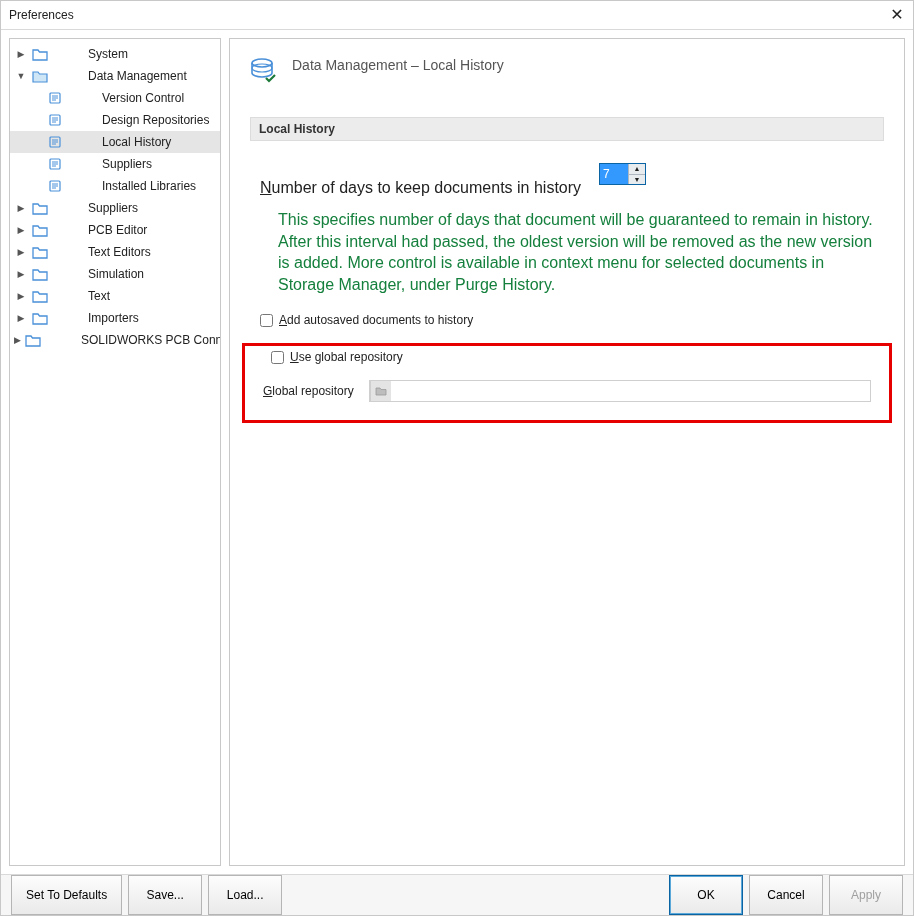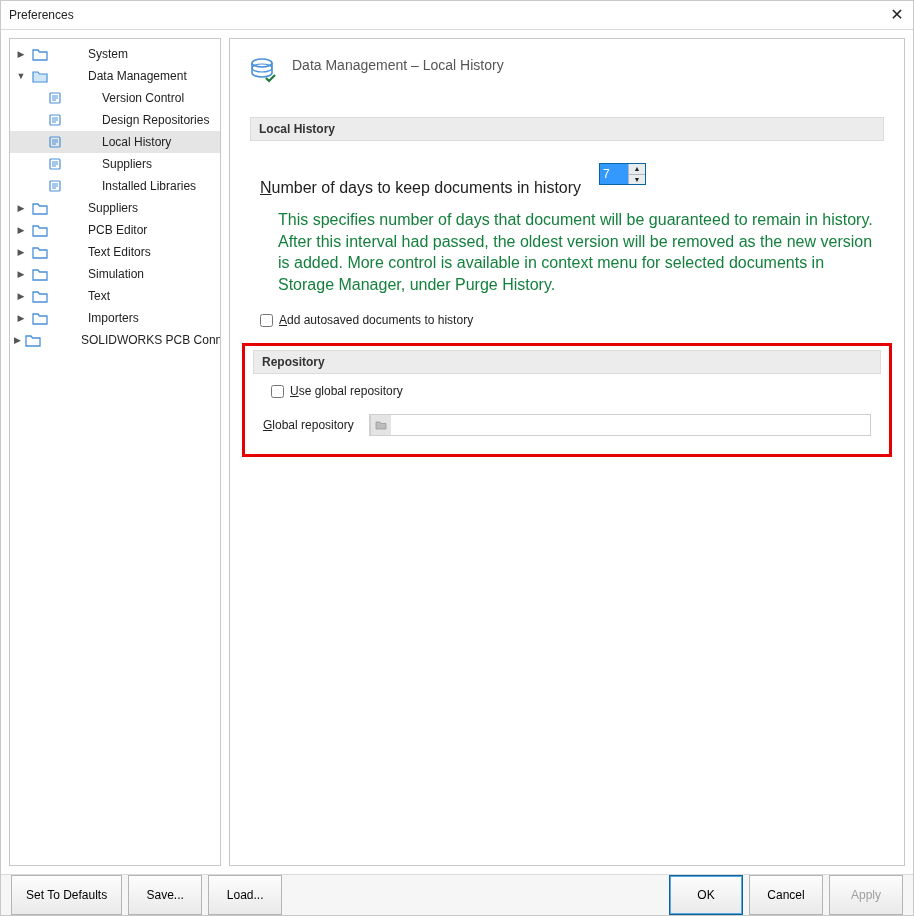--- a/index.html
+++ b/index.html
@@ -192,21 +192,20 @@
       </div>
 
       <div class="desc">This specifies number of days that document will be guaranteed to remain in history. After this interval had passed, the oldest version will be removed as the new version is added. More control is available in context menu for selected documents in Storage Manager, under Purge History.</div>
 
       <div class="checkbox-row">
         <input type="checkbox" style="">
         <label><span class="u">A</span><span>dd autosaved documents to history</span></label>
       </div>
 
       <div class="highlight-box">
-        <div class="section-header" style="margin:0 0 10px 0;">Repository</div>
         <div class="checkbox-row" style="margin-left:18px;">
           <input type="checkbox" style="">
           <label><span class="u">U</span><span>se global repository</span></label>
         </div>
         <div class="repo-row" style="">
           <label class="repo-label"><span class="u">G</span><span>lobal repository</span></label>
           <div class="repo-input-wrap">
             <div class="browse-btn">
               <svg width="12" height="10" viewBox="0 0 12 10">
                   <path d="M1 2h4l1 1.5h5V9H1z" fill="#bdbdbd" stroke="#9a9a9a" stroke-width="0.8"></path>

